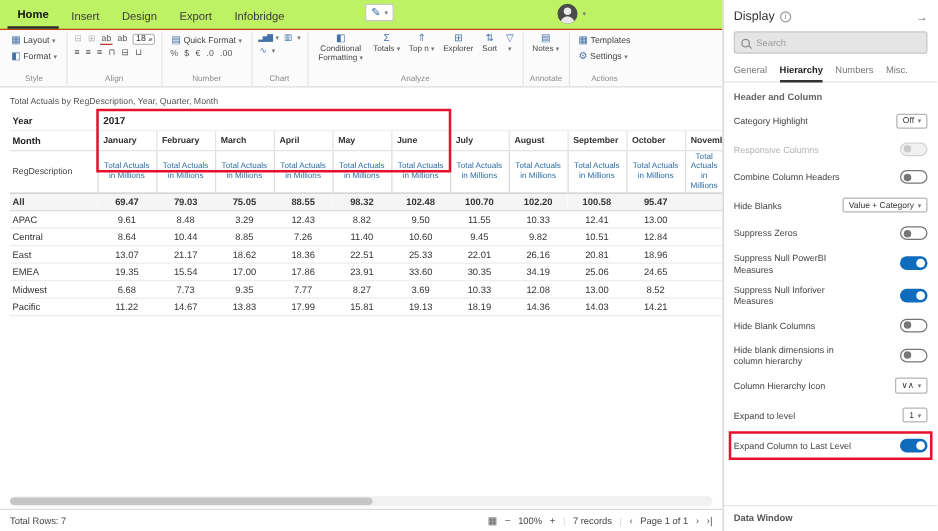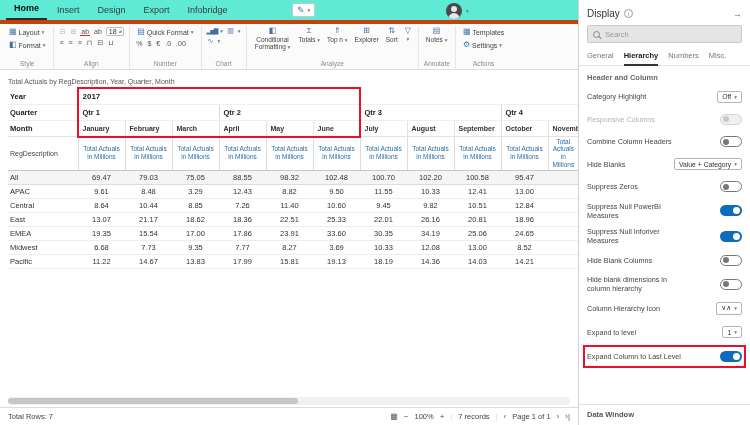--- a/index.html
+++ b/index.html
@@ -2,21 +2,21 @@
 <html><head>
 <meta charset="utf-8">
 <style>
   *{margin:0;padding:0;box-sizing:border-box;}
   html,body{width:750px;height:425px;overflow:hidden;}
   body{font-family:"Liberation Sans",sans-serif;background:#fff;color:#333;}
   .app{position:relative;width:750px;height:425px;background:#fff;}
   .main{position:absolute;left:0;top:0;width:578px;height:425px;background:#fff;}
 
   
-  .tabbar{height:24px;background:#5eead4;border-bottom:4px solid #c2410c;display:flex;align-items:flex-end;padding:0 6px;position:relative;}
+  .tabbar{height:24px;background:#bef264;border-bottom:1px solid #c2410c;display:flex;align-items:flex-end;padding:0 6px;position:relative;}
   .tablist{display:flex;gap:2px;align-items:flex-end;}
   .rtab{font-size:9px;padding:5px 8px 5px;color:#3a3a3a;cursor:pointer;white-space:nowrap;}
   .rtab.active{font-weight:bold;border-bottom:2px solid #2b2b2b;color:#111;}
   .penbox{position:absolute;left:292px;top:3px;border:1px solid #c9c9c9;border-radius:2px;background:#fff;font-size:9px;color:#3c6ca8;padding:1px 4px;display:flex;align-items:center;gap:3px;}
   .avcluster{position:absolute;left:446px;top:3px;display:flex;align-items:center;gap:4px;}
   .avatar{width:16px;height:16px;border-radius:50%;background:#4a4a4a;position:relative;overflow:hidden;}
   .avatar::before{content:"";position:absolute;left:5px;top:3px;width:6px;height:6px;border-radius:50%;background:#e8e8e8;}
   .avatar::after{content:"";position:absolute;left:2px;top:10px;width:12px;height:7px;border-radius:50% 50% 0 0/100% 100% 0 0;background:#e8e8e8;}
   .chev{font-size:5.5px;color:#777;}
 
@@ -52,21 +52,21 @@
   .yearval{font-size:8px;font-weight:bold;color:#222;padding-left:4px;border-left:1px solid #e0e0e0;}
   .qcell{font-size:7.5px;font-weight:bold;color:#222;padding-left:4px;border-left:1px solid #d8d8d8;cursor:pointer;}
   .mcell{font-size:7px;font-weight:bold;color:#333;padding-left:4px;border-left:1px solid #e3e3e3;cursor:pointer;}
   tr.measure-row td{height:26px;border-top:1px solid #d6d6d6;border-bottom:1px solid #c9c9c9;}
   .regdesc{font-size:7px;color:#444;padding-left:2px;}
   .measure{font-size:6.5px;color:#2e6da4;text-align:center;border-left:1px solid #dcdcdc;white-space:normal;line-height:1.2;padding:1px 2px;}
   tr.drow td{height:14px;border-bottom:1px solid #ededed;}
   .rname{font-size:7.5px;color:#333;padding-left:2px;cursor:pointer;}
   .dval{font-size:7.5px;color:#333;text-align:center;}
   tr.total{background:#f5f5f5;}
-  tr.total td{font-weight:normal;border-bottom:1px solid #dcdcdc;}
+  tr.total td{font-weight:bold;border-bottom:1px solid #dcdcdc;}
   .redbox-header{position:absolute;left:69px;top:-2px;width:284px;height:51px;border:2px solid #e8112d;pointer-events:none;}
 
   
   .hscroll{position:absolute;left:8px;bottom:20px;width:562px;height:8px;background:#f1f1f1;border-radius:4px;}
   .hthumb{position:absolute;left:0;top:1px;width:290px;height:6px;background:#c6c6c6;border-radius:3px;}
 
   
   .statusbar{position:absolute;left:0;bottom:0;width:578px;height:18px;border-top:1px solid #dcdcdc;background:#fff;display:flex;align-items:center;font-size:7.5px;color:#444;padding:0 8px;}
   .sb-right{margin-left:auto;display:flex;align-items:center;gap:6px;}
   .sb-ic{color:#555;cursor:pointer;font-size:8px;}
@@ -283,27 +283,20 @@
             <col style="width: 47px;">
             <col style="width: 47px;">
             <col style="width: 47px;">
             <col style="width: 30px;">
           </colgroup>
           <thead>
             <tr class="year-row">
               <td class="rowlab">Year</td>
               <td class="yearval" colspan="11">2017</td>
             </tr>
-            <tr class="quarter-row">
-              <td class="rowlab">Quarter</td>
-              <td class="qcell" colspan="3">Qtr 1</td>
-              <td class="qcell" colspan="3">Qtr 2</td>
-              <td class="qcell" colspan="3">Qtr 3</td>
-              <td class="qcell" colspan="2">Qtr 4</td>
-            </tr>
             <tr class="month-row">
               <td class="rowlab">Month</td>
               <td class="mcell">January</td>
               <td class="mcell">February</td>
               <td class="mcell">March</td>
               <td class="mcell">April</td>
               <td class="mcell">May</td>
               <td class="mcell">June</td>
               <td class="mcell">July</td>
               <td class="mcell">August</td>

